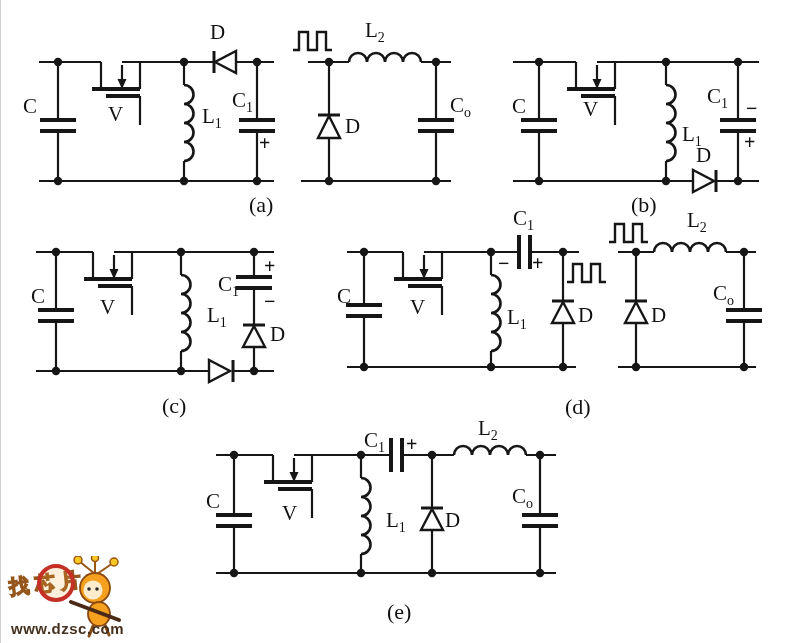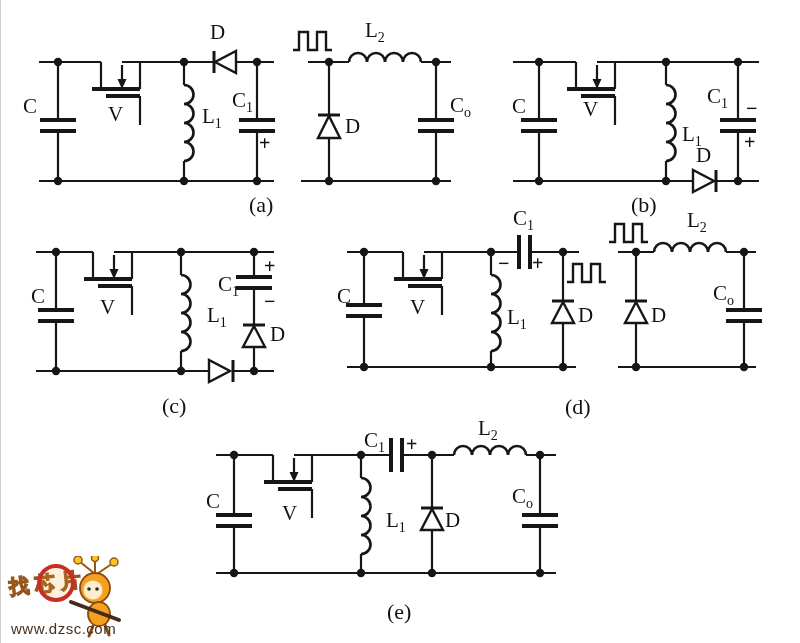--- a/index.html
+++ b/index.html
@@ -23,21 +23,21 @@
   .watermark{position:absolute;left:0;top:552px;width:140px;height:91px;}
   .wm-mascot{position:absolute;left:66px;top:4px;}
   .wm-tagline{position:absolute;left:8px;top:18px;font-family:"Liberation Sans",sans-serif;
       font-size:20px;font-weight:bold;letter-spacing:6px;color:#f7ead0;
       -webkit-text-stroke:1.3px #95561b;transform:rotate(-6deg);white-space:nowrap;}
   .wm-ring{position:absolute;left:36px;top:12px;width:30px;height:30px;border:4px solid #c53026;
       border-radius:50%;background:rgba(247,170,60,0.18);}
   .wm-brand{position:absolute;left:0px;top:38px;font-family:"Liberation Sans",sans-serif;
       font-size:27px;font-weight:bold;color:#e8342c;text-shadow:1px 1px 0 #a21d18;white-space:nowrap;}
   .wm-url{position:absolute;left:10px;top:68px;font-family:"Liberation Sans",sans-serif;
-      font-size:15px;font-weight:normal;color:#45311f;letter-spacing:0.5px;white-space:nowrap;}
+      font-size:15px;font-weight:bold;color:#45311f;letter-spacing:0.5px;white-space:nowrap;}
 </style>
 </head>
 <body>
 
 <div id="page">
 
 <svg class="schematic" width="800" height="643" viewBox="0 0 800 643">
 
   <g>
     <path class="w" d="M38,62 H100 M121,62 H213 M235,62 H273 M38,181 H273 M57,62 V120 M57,131 V181 M183,62 V85 M183,161 V181 M256,62 V120 M256,131 V181"></path>

